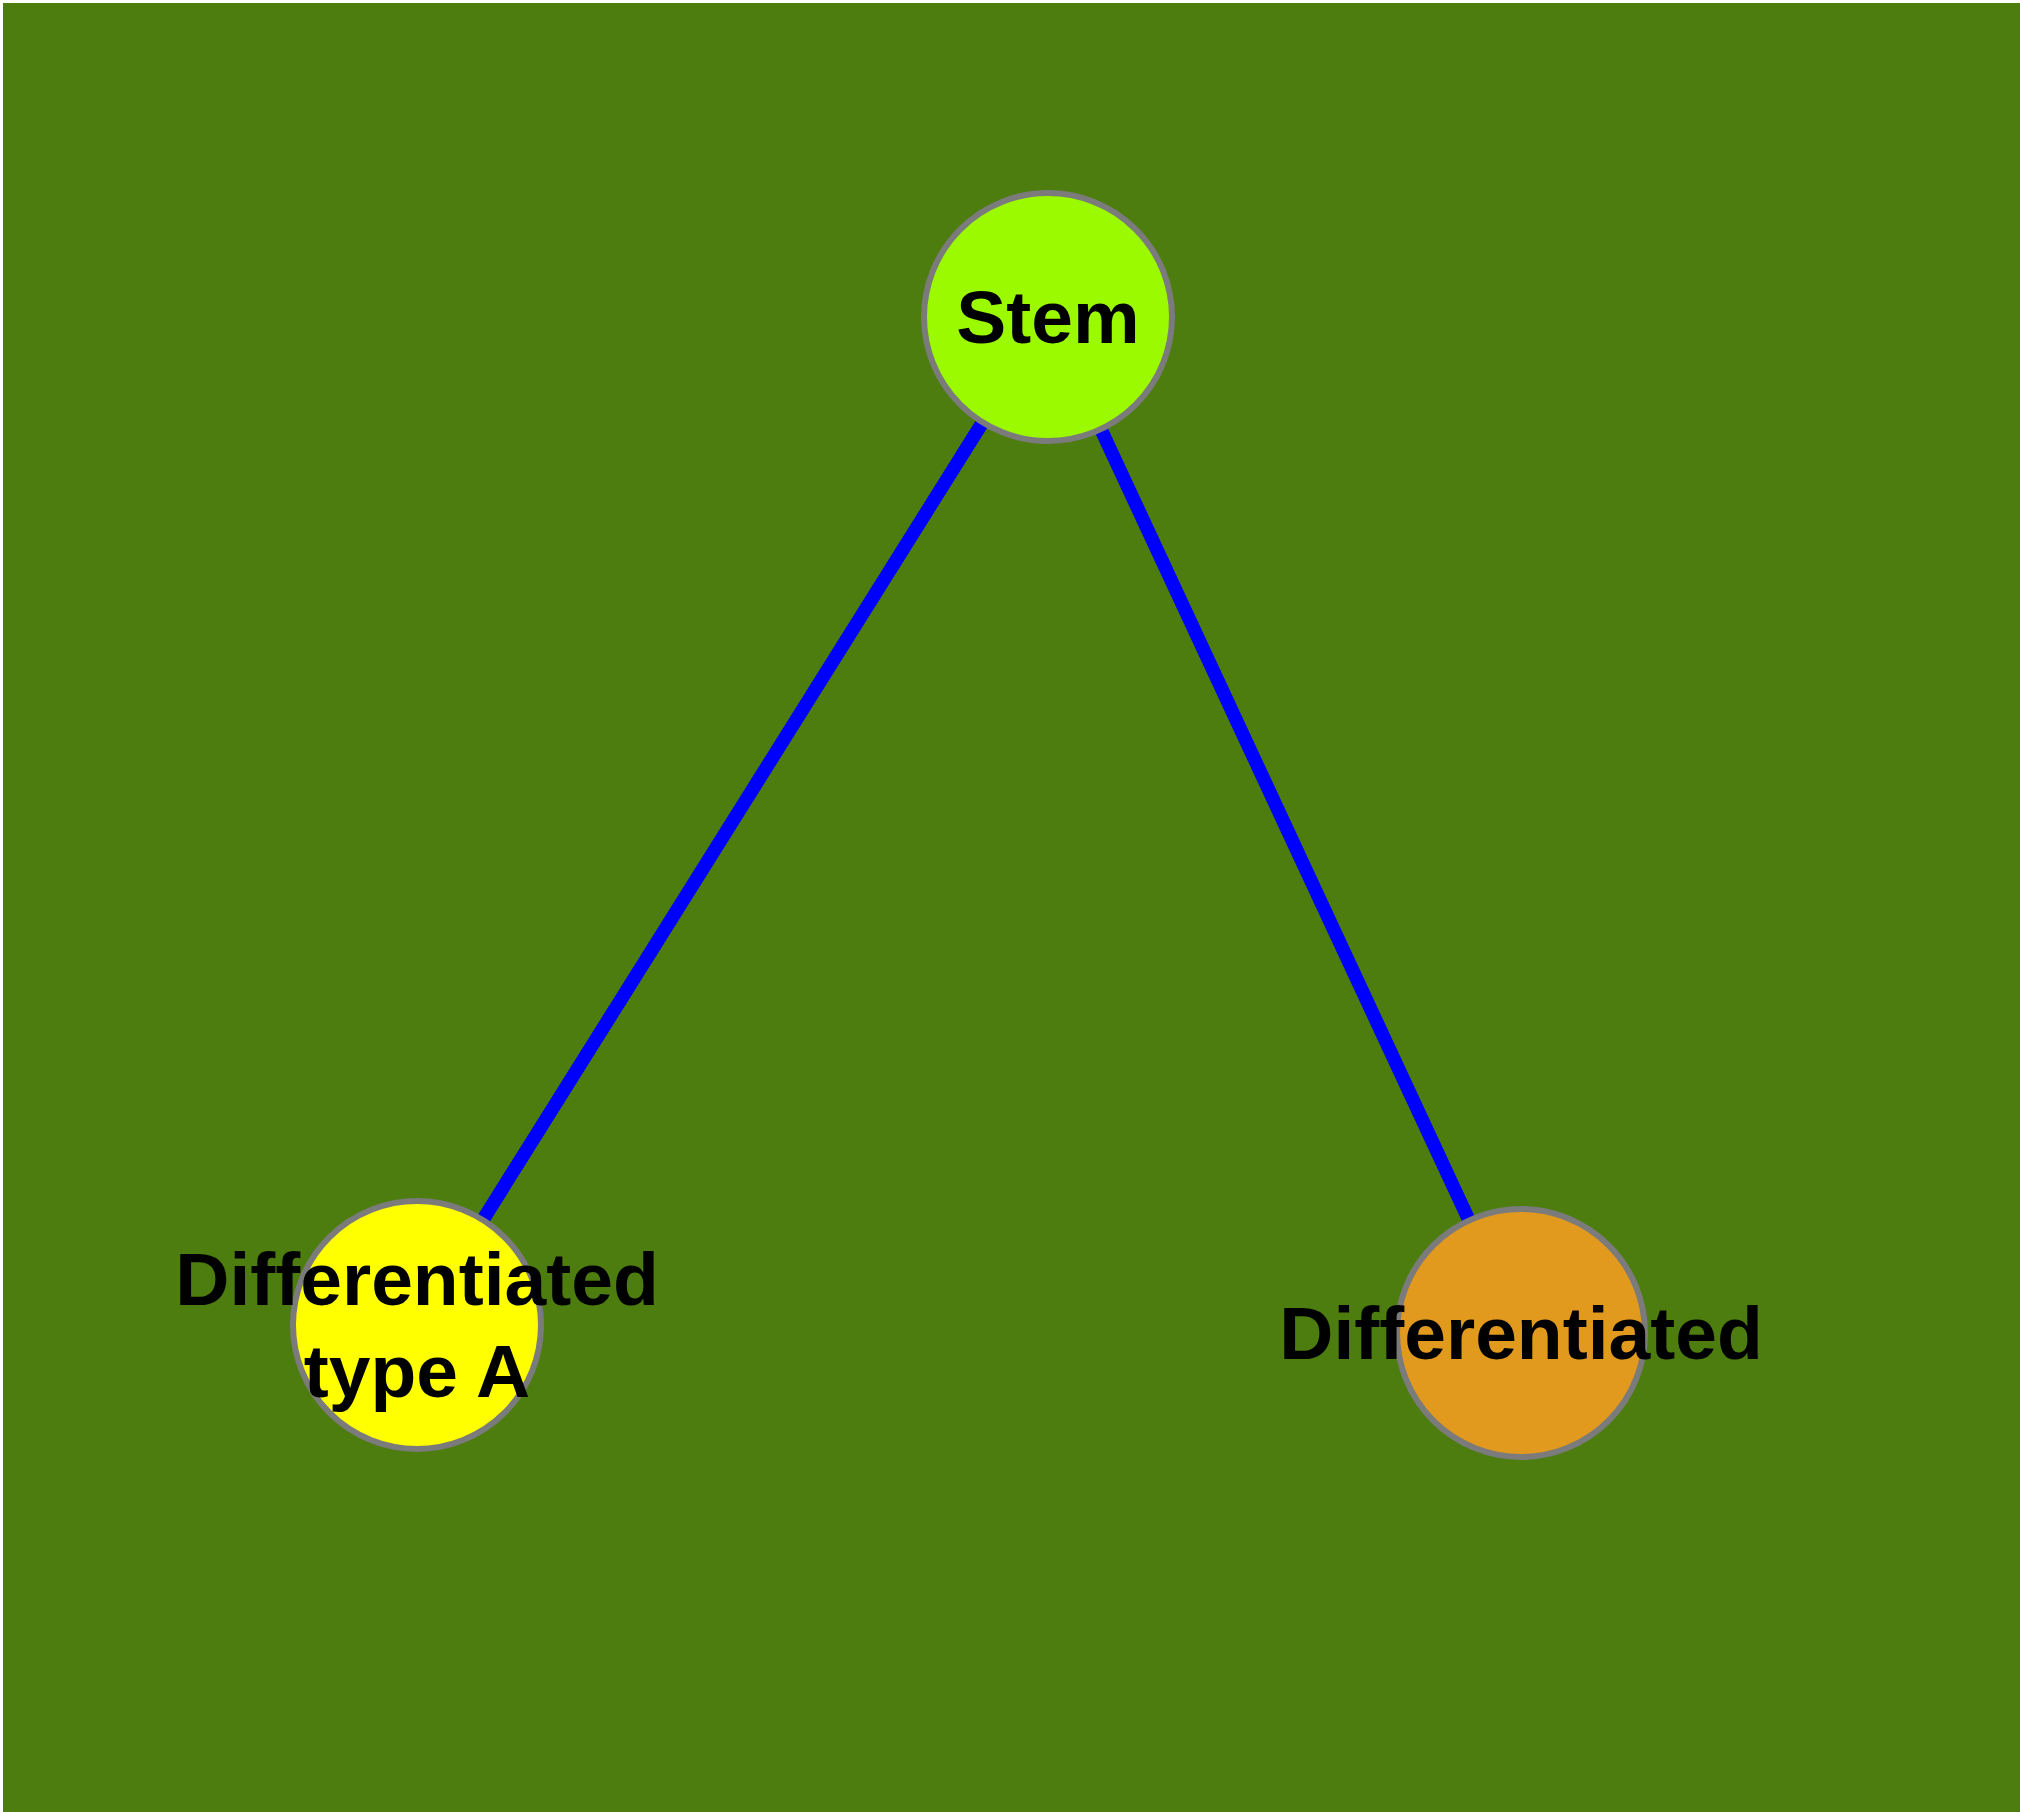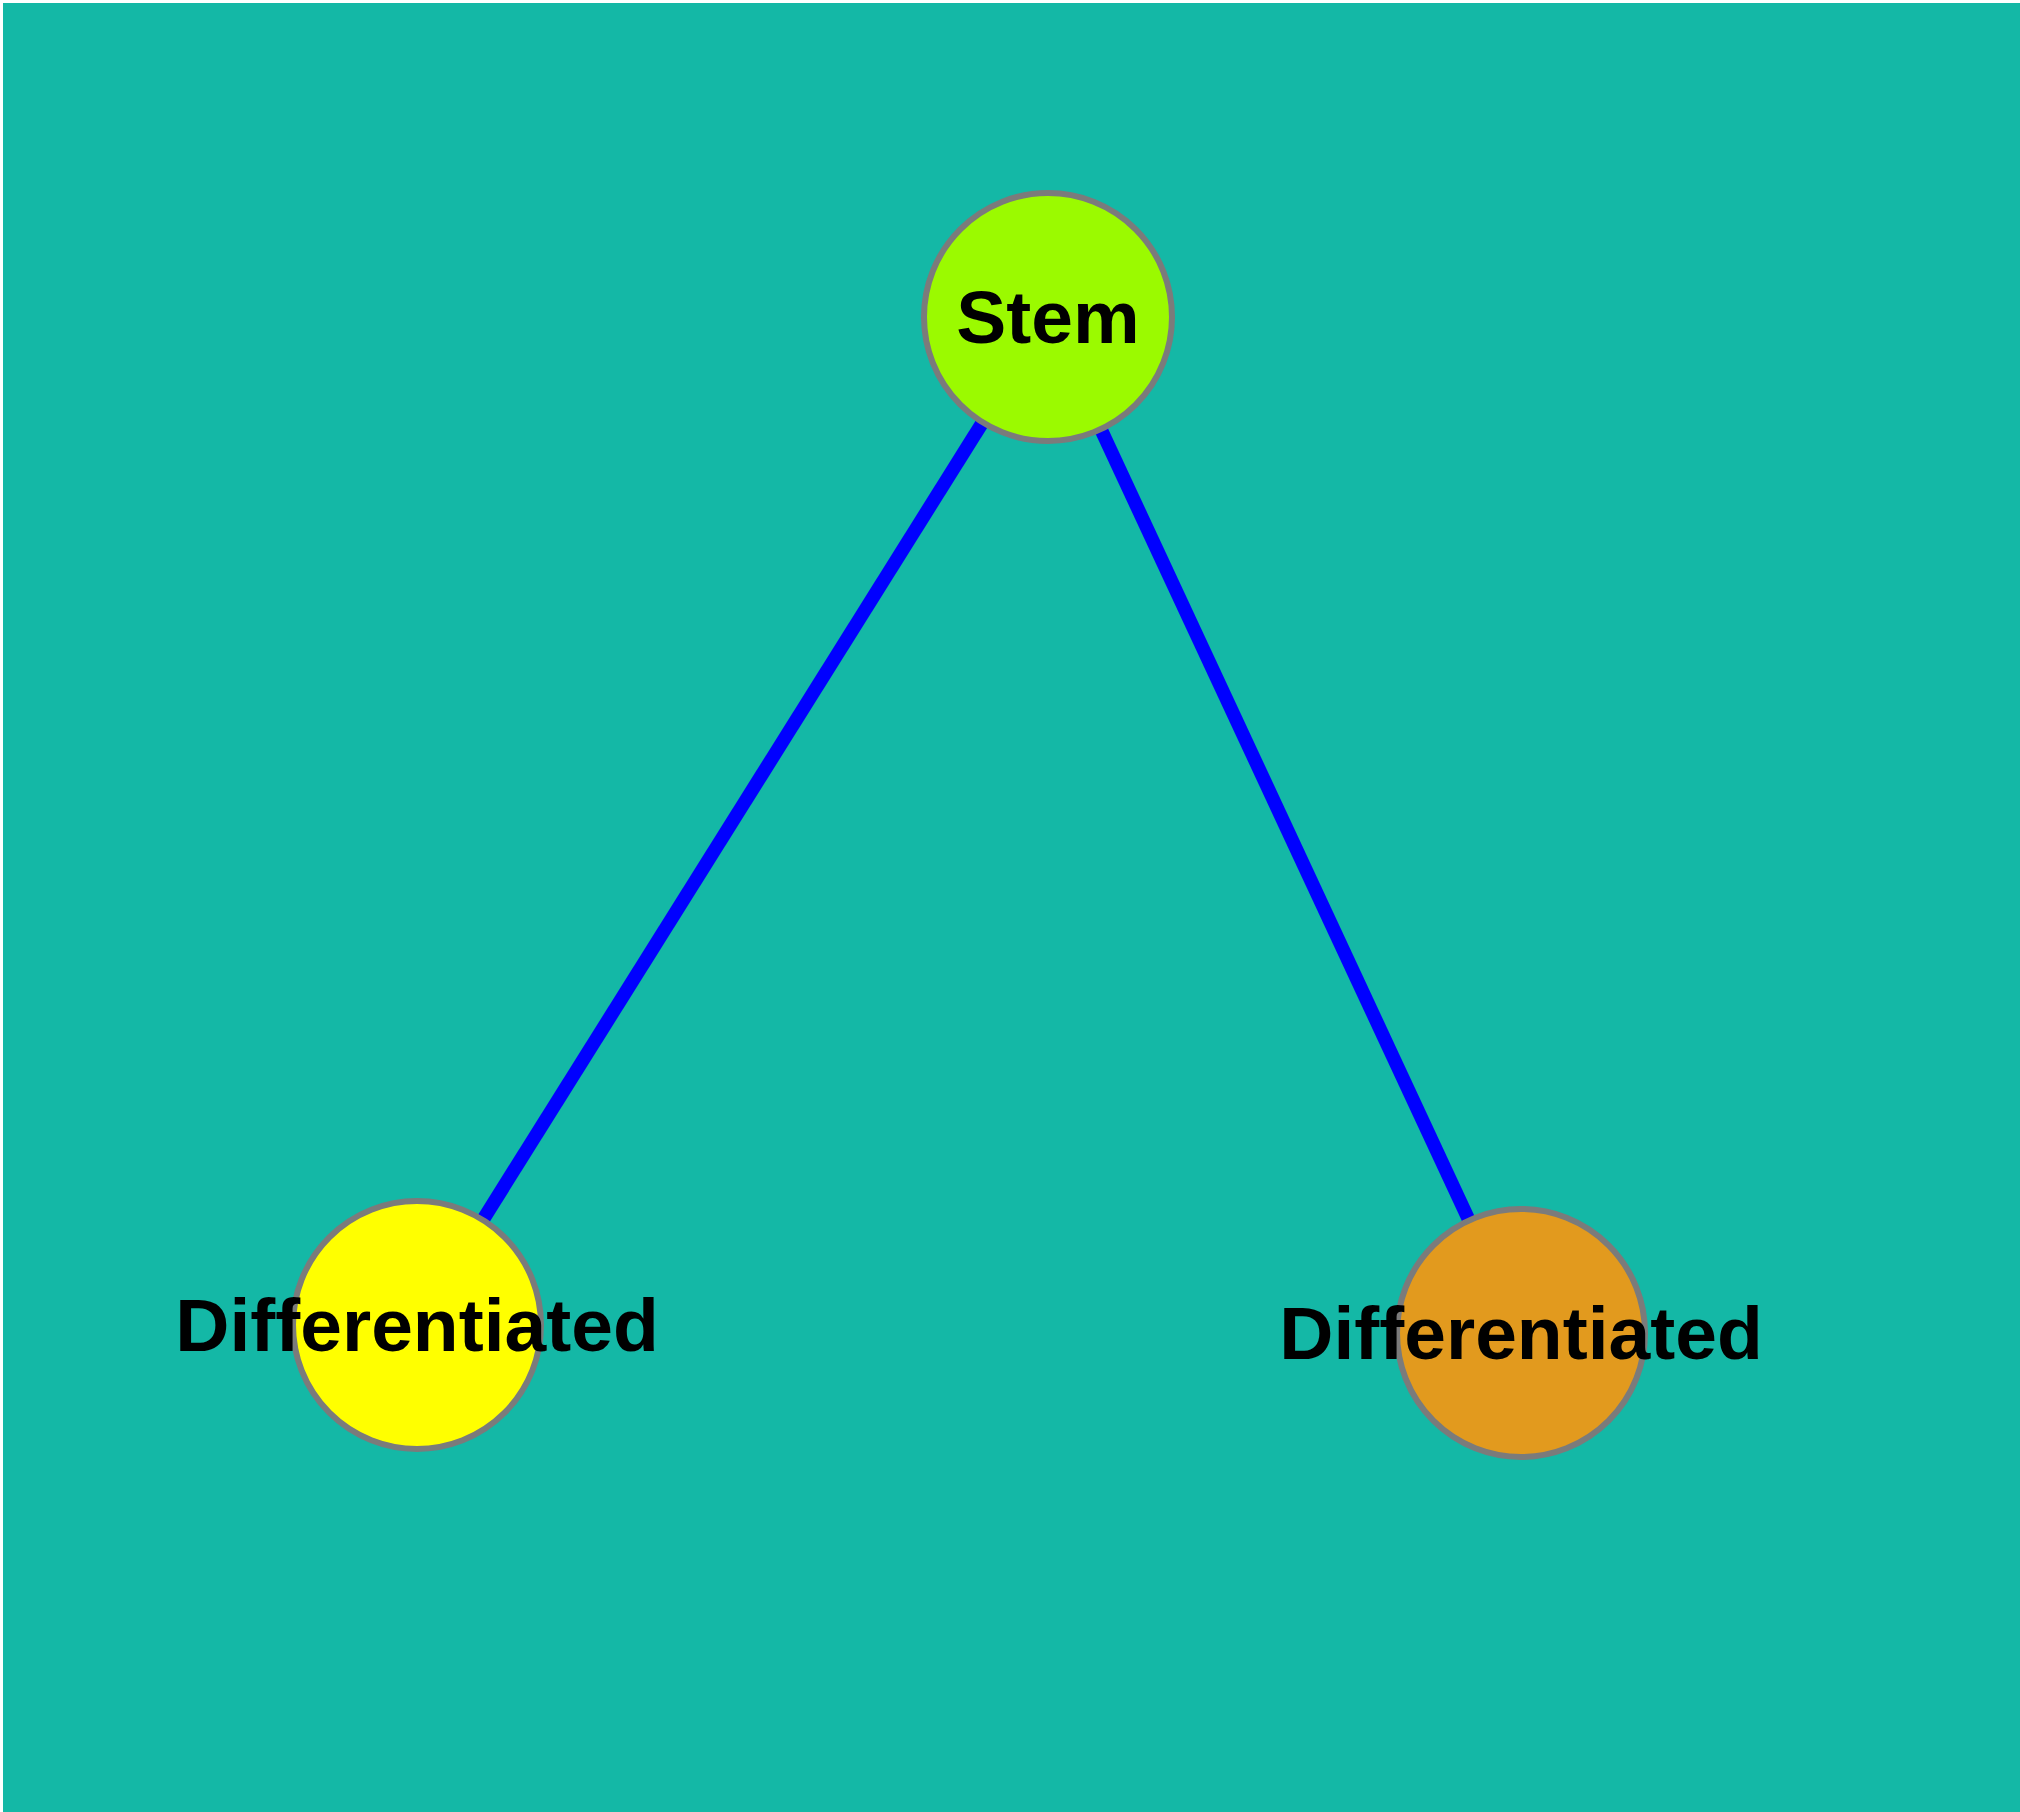--- a/index.html
+++ b/index.html
@@ -59,37 +59,38 @@
     line-height: 92px;
     letter-spacing: 0;
   }
   .node-label .line {
     white-space: nowrap;
   }
 </style>
 </head>
 <body>
 
-<div class="canvas" style="background: #14b8a6;">
+<div class="canvas" style="background: #4d7c0f;">
 
   <svg class="edge-layer" width="2021" height="1812" viewBox="0 0 2384 2138">
     <line class="edge" x1="1237" y1="374" x2="492" y2="1563" stroke="#0000ff" stroke-width="16"></line>
     <line class="edge" x1="1237" y1="374" x2="1795" y2="1573" stroke="#0000ff" stroke-width="16"></line>
   </svg>
 
   <div class="node" style="left: 921px; top: 190px; width: 254px; height: 254px; background: rgb(155, 250, 0); border: 6px solid rgb(123, 123, 123);"></div>
   <div class="node" style="left: 290px; top: 1198px; width: 254px; height: 254px; background: rgb(255, 255, 0); border: 6px solid rgb(123, 123, 123);"></div>
   <div class="node" style="left: 1394px; top: 1206px; width: 254px; height: 254px; background: rgb(226, 154, 30); border: 6px solid rgb(123, 123, 123);"></div>
 
   <div class="node-label" style="left: 1048px; top: 317px; color: rgb(0, 0, 0);">
     <div class="line">Stem</div>
   </div>
 
   <div class="node-label" style="left: 417px; top: 1325px; color: rgb(0, 0, 0);">
     <div class="line">Differentiated</div>
+    <div class="line">type A</div>
   </div>
 
   <div class="node-label" style="left: 1521px; top: 1333px; color: rgb(0, 0, 0);">
     <div class="line">Differentiated</div>
   </div>
 
   <div class="frame-strip-top" style="background: rgb(255, 255, 255);"></div>
   <div class="frame-strip-left" style="background: rgb(255, 255, 255);"></div>
 
 </div>

